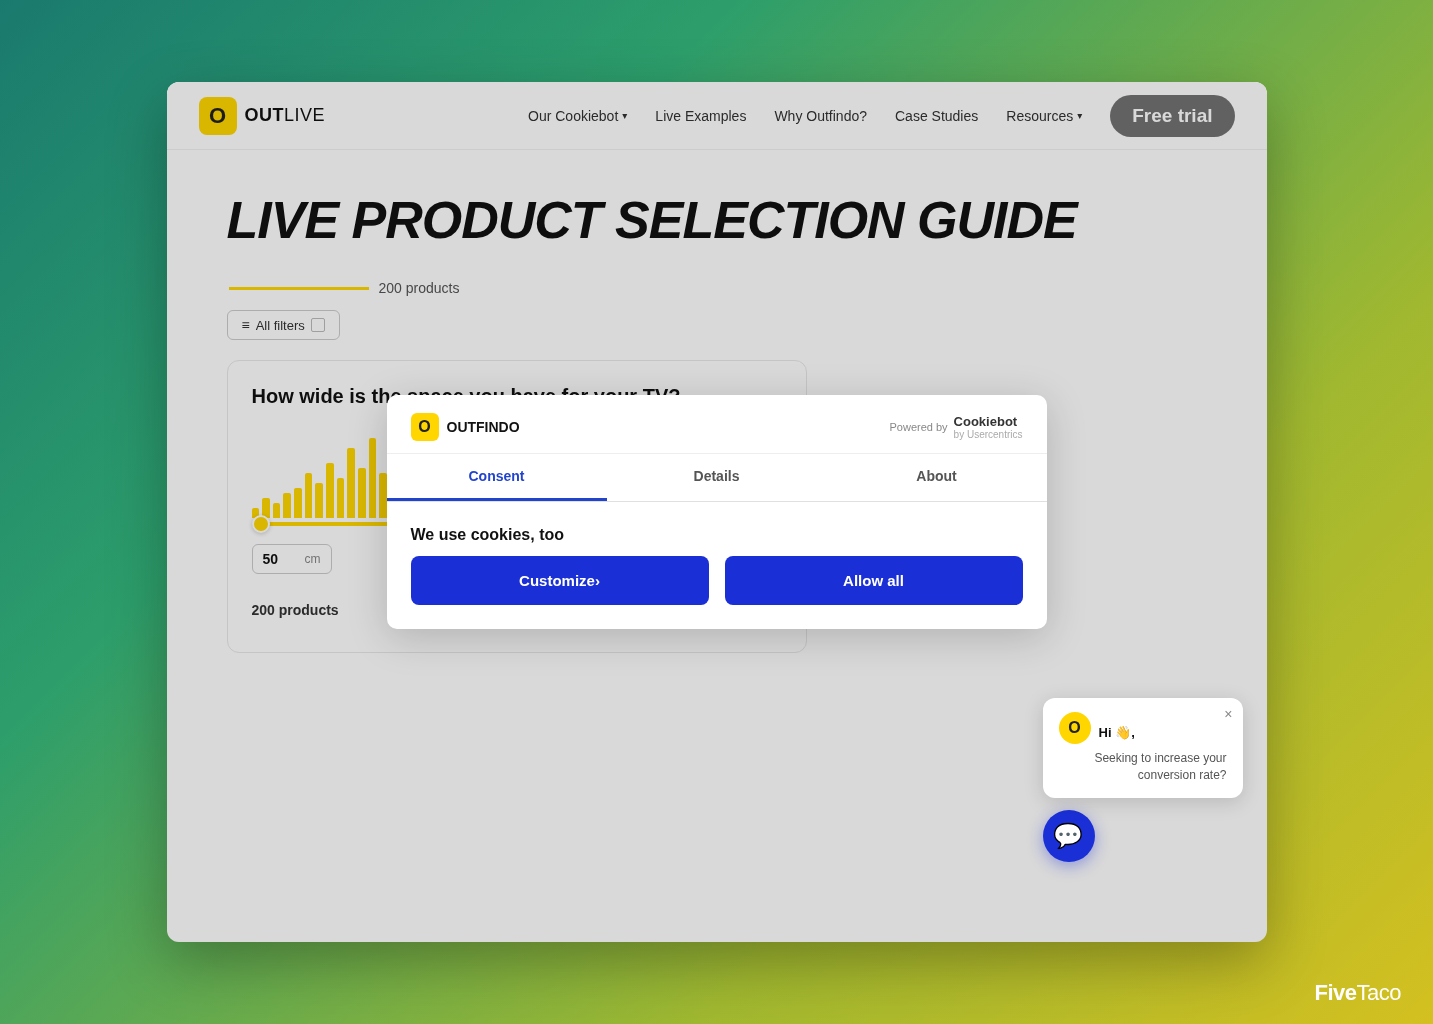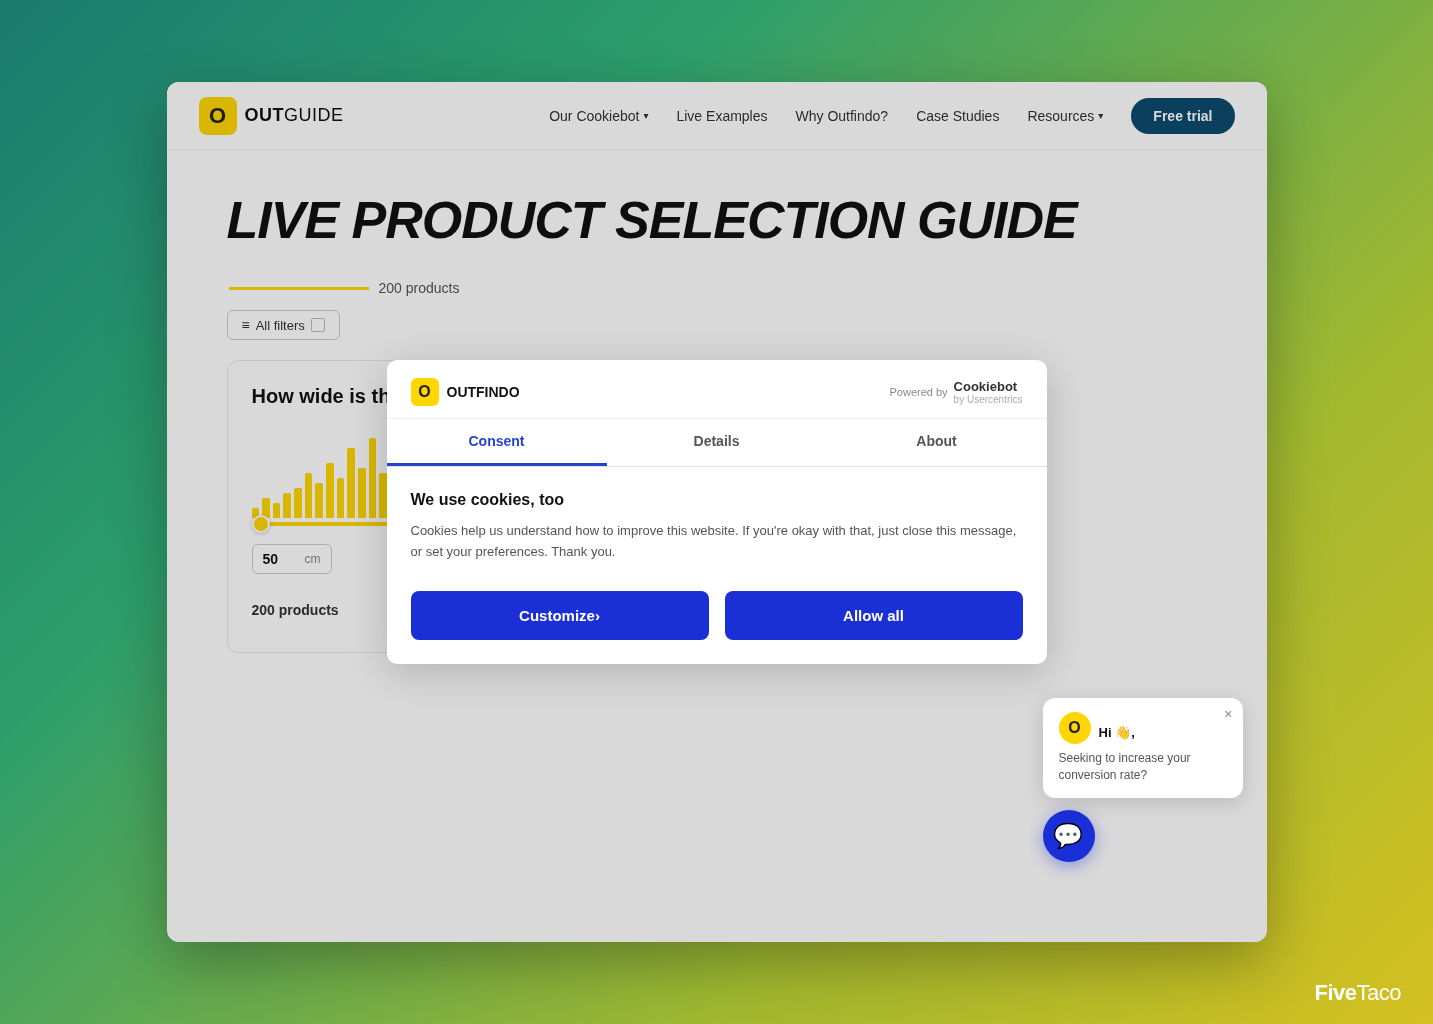--- a/index.html
+++ b/index.html
@@ -66,26 +66,26 @@
       font-size: 14px;
       color: #333;
       text-decoration: none;
       display: flex;
       align-items: center;
       gap: 4px;
       cursor: pointer;
     }
     .nav-link .chevron { font-size: 10px; }
     .nav-btn-free {
-      background: #0c4a6e;
+      background: #737373;
       color: #fff;
       border: none;
       border-radius: 24px;
       padding: 10px 22px;
-      font-size: 14px;
+      font-size: 19px;
       font-weight: 600;
       cursor: pointer;
     }
     
     .main-content {
       padding: 40px 60px 30px;
       position: relative;
     }
     .hero-title {
       font-size: 52px;
@@ -415,20 +415,21 @@
     .chat-greeting {
       font-size: 13px;
       font-weight: 600;
       color: #111;
       margin-top: 8px;
     }
     .chat-message {
       font-size: 12px;
       color: #555;
       line-height: 1.4;
+      text-align: right;
     }
     .chat-btn {
       width: 52px;
       height: 52px;
       background: #1a2fd6;
       border-radius: 50%;
       display: flex;
       align-items: center;
       justify-content: center;
       align-self: flex-end;
@@ -453,21 +454,21 @@
     .watermark span { font-weight: 400; }
   </style>
 </head>
 <body>
 
 <div class="browser-window">
 
   <nav class="nav">
     <div class="nav-logo">
       <div class="nav-logo-icon">O</div>
-      <span class="nav-logo-text"><span style="font-weight:800;">OUT</span><span style="font-weight:400;">GUIDE</span></span>
+      <span class="nav-logo-text"><span style="font-weight:800;">OUT</span><span style="font-weight:400;">LIVE</span></span>
     </div>
     <div class="nav-links">
       <a class="nav-link">
         <span>Our Cookiebot</span>
         <span class="chevron">▾</span>
       </a>
       <a class="nav-link">
         <span>Live Examples</span>
       </a>
       <a class="nav-link">
@@ -604,21 +605,20 @@
       </div>
 
       <div class="cookie-tabs">
         <div class="cookie-tab active">Consent</div>
         <div class="cookie-tab">Details</div>
         <div class="cookie-tab">About</div>
       </div>
 
       <div class="cookie-content">
         <div class="cookie-title">We use cookies, too</div>
-        <div class="cookie-desc">Cookies help us understand how to improve this website. If you're okay with that, just close this message, or set your preferences. Thank you.</div>
         <div class="cookie-buttons">
           <button class="cookie-btn-customize">
             <span>Customize</span>
             <span>›</span>
           </button>
           <button class="cookie-btn-allow">Allow all</button>
         </div>
       </div>
     </div>
   </div>

